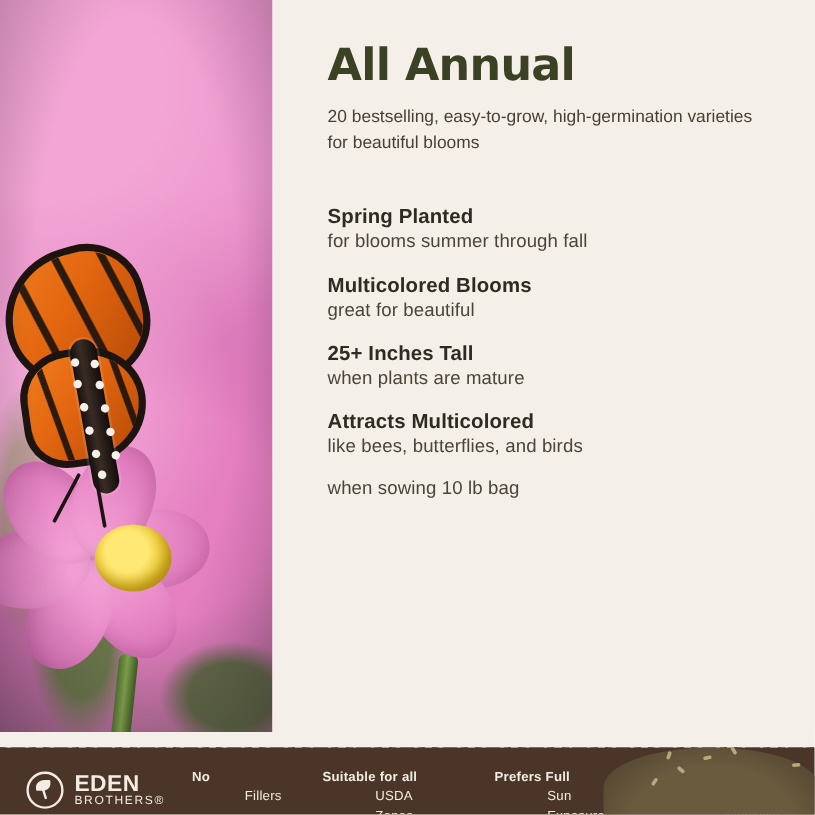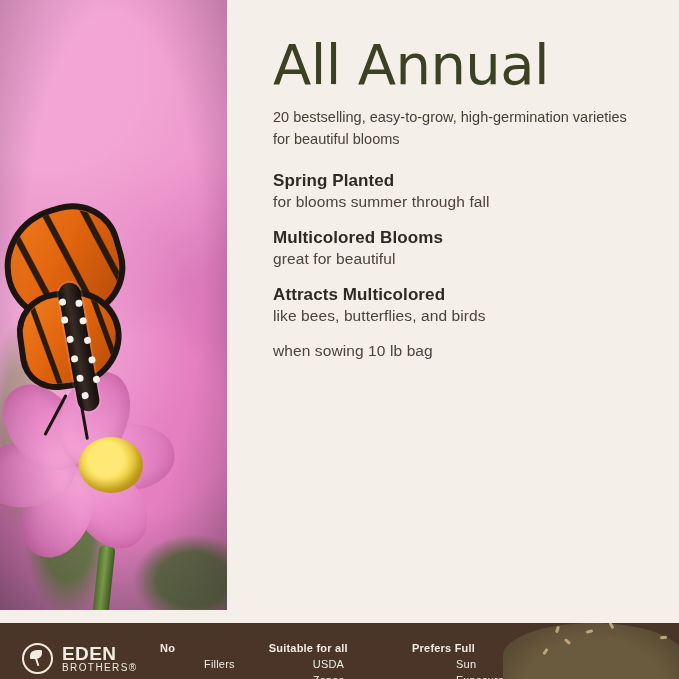--- a/index.html
+++ b/index.html
@@ -125,43 +125,43 @@
   .panel {
     position: absolute;
     left: 227px; top: 0;
     width: 452px;
     height: 610px;
     background: #f4efe8;
   }
   .title {
     margin: 36px 0 4px 0;
     padding: 0 26px 0 46px;
-    font-size: 56px;
+    font-size: 37px;
     line-height: 1.02;
-    font-weight: normal;
+    font-weight: bold;
     letter-spacing: -0.6px;
     color: #3b4224;
     font-family: "DejaVu Sans", sans-serif;
   }
   .subtitle {
     margin: 6px 0 0 0;
     padding: 0 26px 0 46px;
     font-size: 28px;
     letter-spacing: 1.2px;
     color: #8e8c4f;
     font-family: "Liberation Sans", sans-serif;
   }
   .blurb {
     margin: 14px 0 0 0;
     padding: 0 34px 0 46px;
     font-size: 14.5px;
     line-height: 1.5;
     color: #473f33;
   }
-  .features { margin-top: 20px; padding: 0 26px 0 46px; }
+  .features { margin-top: 40px; padding: 0 26px 0 46px; }
   .feature { margin-bottom: 17px; }
   .feature .f-title {
     font-size: 17px;
     font-weight: bold;
     color: #2f2b22;
     letter-spacing: .1px;
     margin-bottom: 2px;
   }
   .feature .f-sub {
     font-size: 15.5px;
@@ -296,20 +296,24 @@
     <div class="features">
       <div class="feature">
         <div class="f-title">Spring Planted</div>
         <div class="f-sub">for blooms summer through fall</div>
       </div>
       <div class="feature">
         <div class="f-title">Multicolored Blooms</div>
         <div class="f-sub">great for beautiful</div>
       </div>
       <div class="feature">
+        <div class="f-title">25+ Inches Tall</div>
+        <div class="f-sub">when plants are mature</div>
+      </div>
+      <div class="feature">
         <div class="f-title">Attracts Multicolored</div>
         <div class="f-sub">like bees, butterflies, and birds</div>
       </div>
       <div class="feature">
         <div class="f-sub">when sowing 10 lb bag</div>
       </div>
     </div>
   </div>
 
   <div class="footer">

